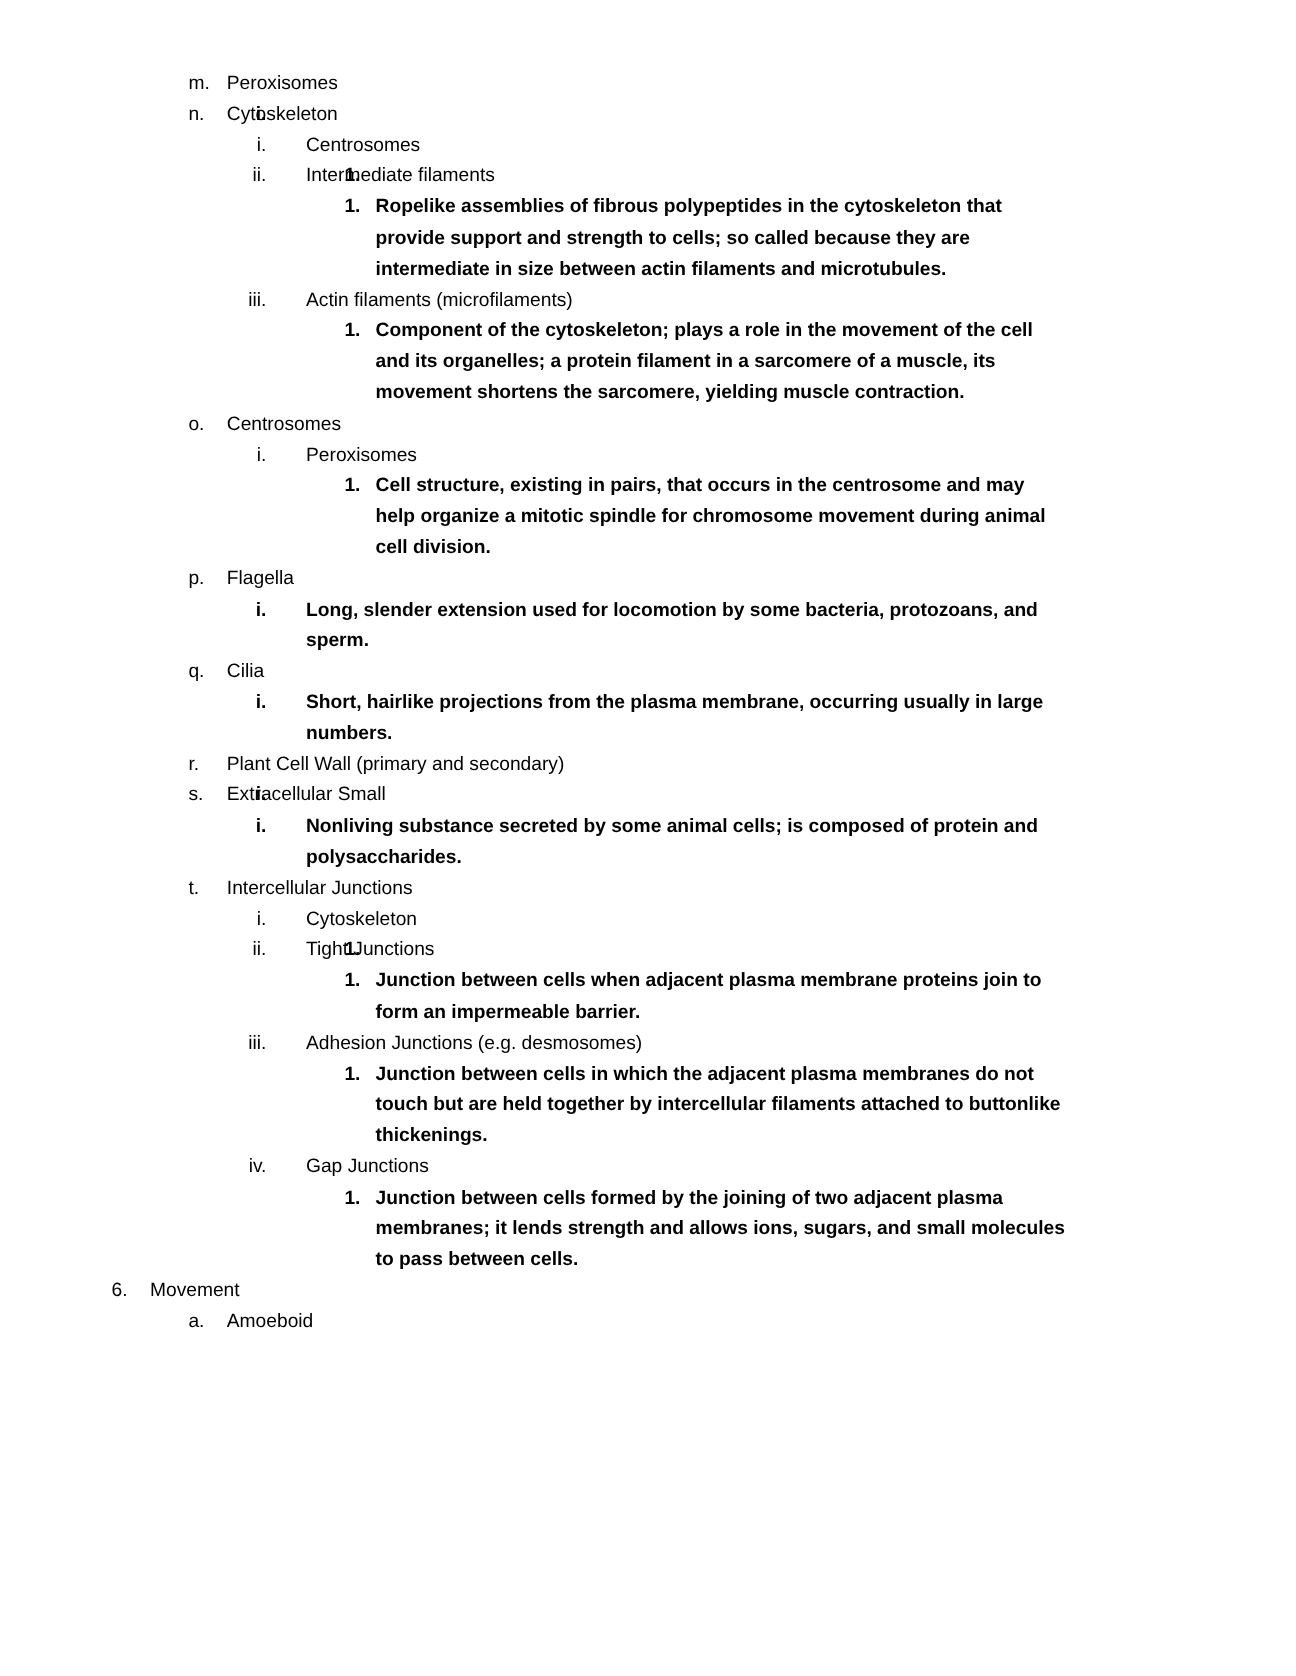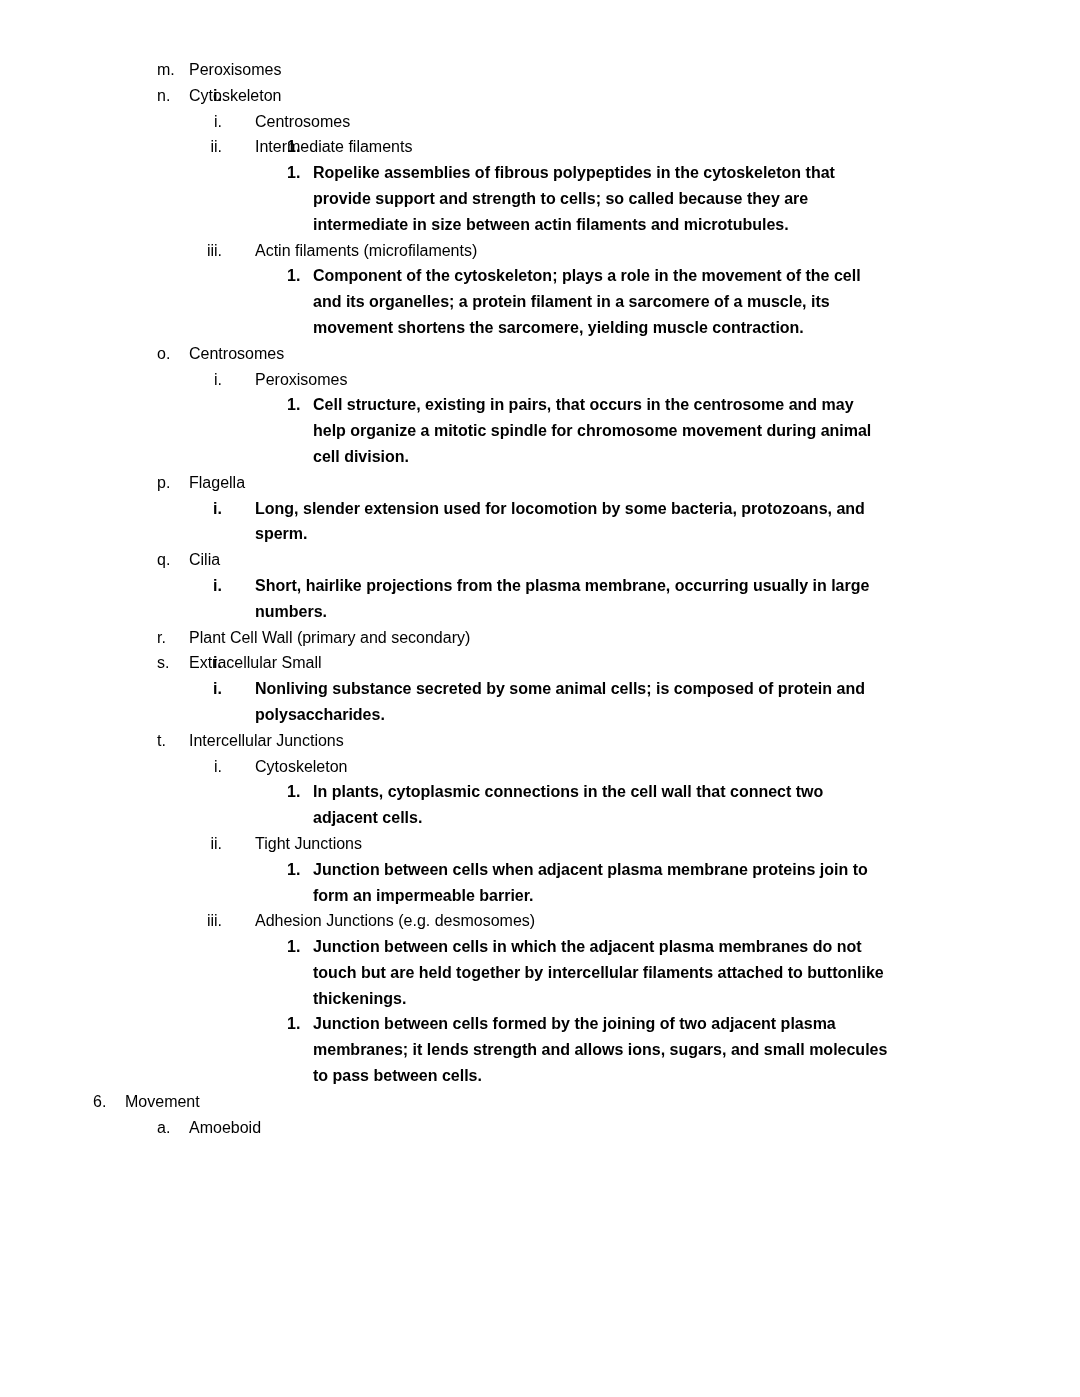--- a/index.html
+++ b/index.html
@@ -144,42 +144,44 @@
     <div class="row lvl-letter">
     <span class="marker">t.</span>
     <span class="text">Intercellular Junctions</span>
   </div>
     <div class="row lvl-roman">
     <span class="marker">i.</span>
     <span class="text">Cytoskeleton</span>
   </div>
     <div class="row lvl-dec bold">
     <span class="marker">1.</span>
-    <span class="text">In plants, cytoplasmic connections in the cell wall that connect two
-adjacent cells.</span>
   </div>
     <div class="row lvl-roman">
     <span class="marker">ii.</span>
     <span class="text">Tight Junctions</span>
   </div>
     <div class="row lvl-dec bold">
     <span class="marker">1.</span>
     <span class="text">Junction between cells when adjacent plasma membrane proteins join to
 form an impermeable barrier.</span>
   </div>
     <div class="row lvl-roman">
     <span class="marker">iii.</span>
     <span class="text">Adhesion Junctions (e.g. desmosomes)</span>
   </div>
     <div class="row lvl-dec bold">
     <span class="marker">1.</span>
     <span class="text">Junction between cells in which the adjacent plasma membranes do not
 touch but are held together by intercellular filaments attached to buttonlike
 thickenings.</span>
   </div>
+    <div class="row lvl-roman">
+    <span class="marker">iv.</span>
+    <span class="text">Gap Junctions</span>
+  </div>
     <div class="row lvl-dec bold">
     <span class="marker">1.</span>
     <span class="text">Junction between cells formed by the joining of two adjacent plasma
 membranes; it lends strength and allows ions, sugars, and small molecules
 to pass between cells.</span>
   </div>
     <div class="row lvl-top">
     <span class="marker">6.</span>
     <span class="text">Movement</span>
   </div>

